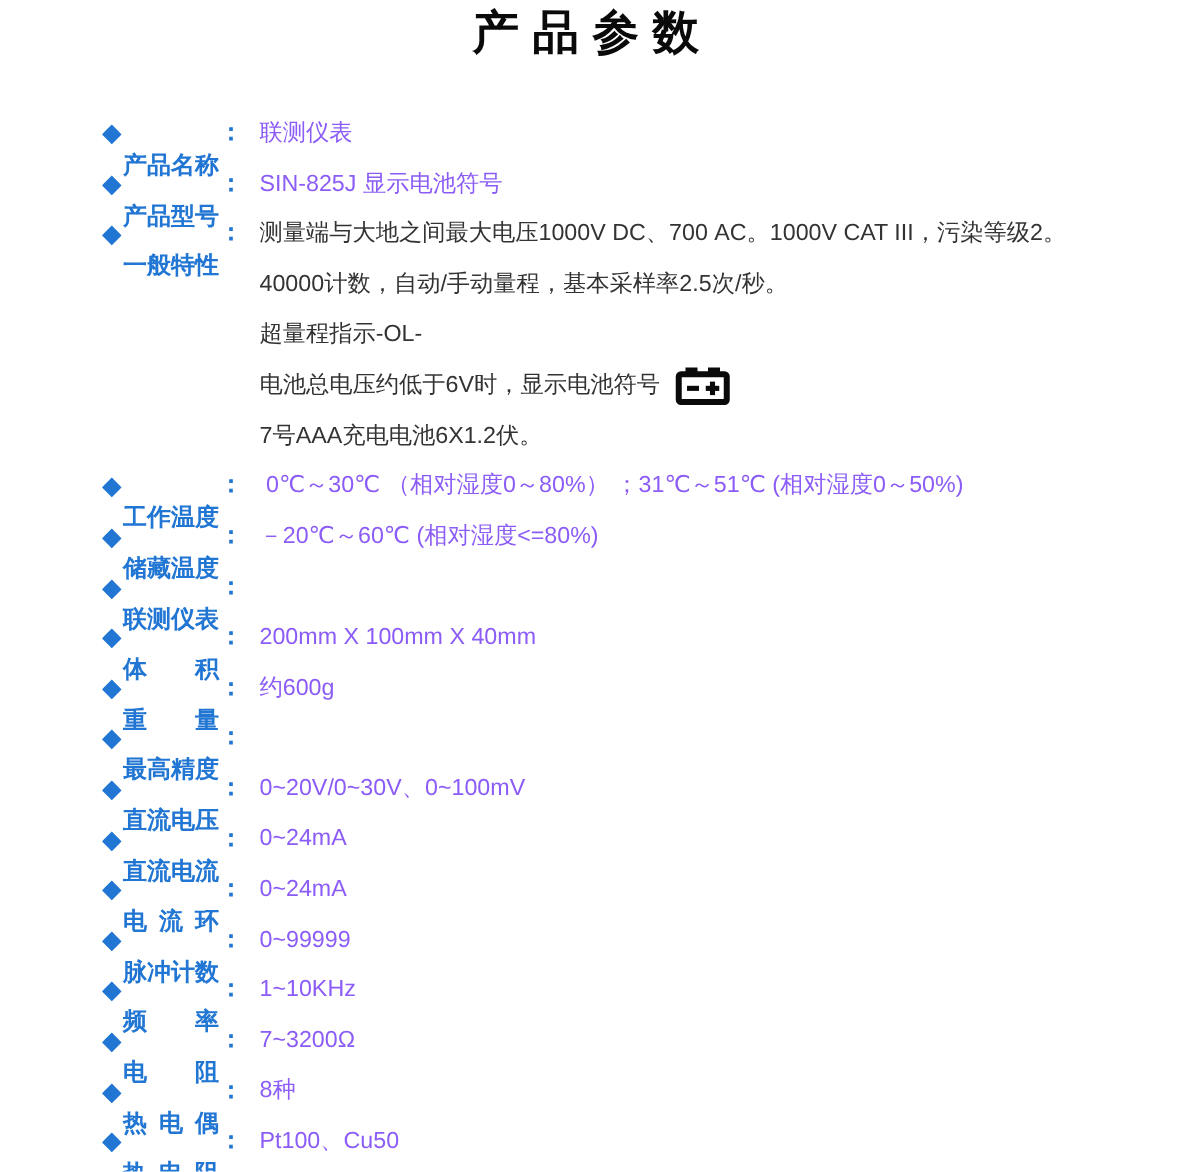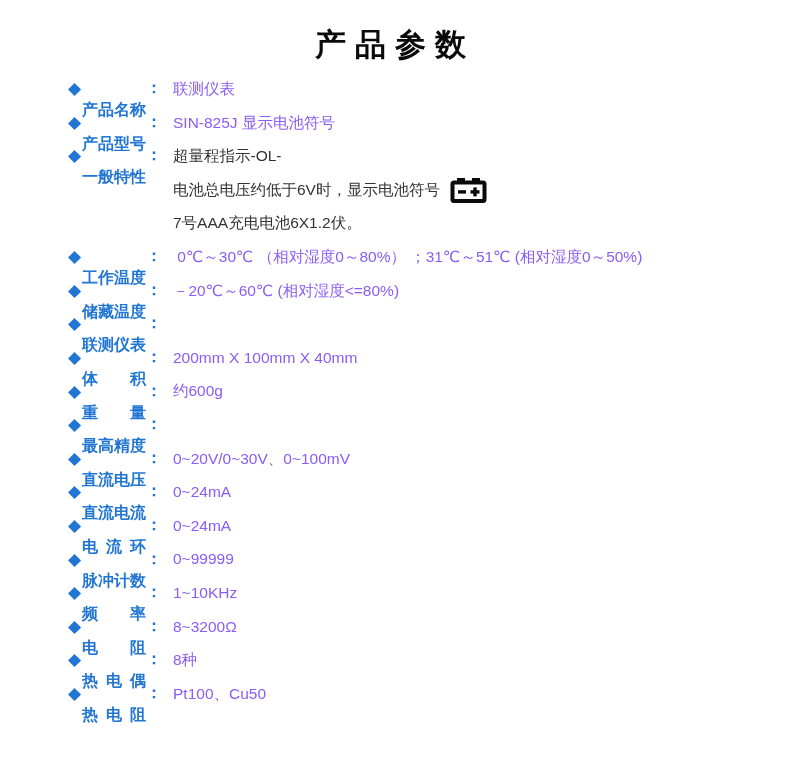--- a/index.html
+++ b/index.html
@@ -10,21 +10,20 @@
     overflow: hidden;
   }
   .page { width: 790px; height: 781px; background: #ffffff; }
 
   .page-title {
     text-align: center;
     font-size: 31px;
     font-weight: bold;
     color: #0a0a0a;
     letter-spacing: 9px;
-    padding-top: 23px;
     height: 72px;
     line-height: 44px;
   }
 
   .rows { padding-left: 68px; padding-right: 20px; }
 
   .row { display: flex; align-items: center; height: 33.6px; }
   .row-multi { align-items: flex-start; height: auto; }
 
   .row-label {
@@ -106,20 +105,26 @@
     </div>
 
     <div class="row row-multi">
       <div class="row-label">
         <span class="diamond">◆</span>
         <span class="label-text">一般特性</span>
         <span class="colon">：</span>
       </div>
       <div class="gen-block">
         <div class="gen-line">
+          <span class="txt">测量端与大地之间最大电压1000V DC、700 AC。1000V CAT III，污染等级2。</span>
+        </div>
+        <div class="gen-line">
+          <span class="txt">40000计数，自动/手动量程，基本采样率2.5次/秒。</span>
+        </div>
+        <div class="gen-line">
           <span class="txt">超量程指示-OL-</span>
         </div>
         <div class="gen-line">
           <span class="txt">电池总电压约低于6V时，显示电池符号</span>
           <svg class="battery-icon" width="37" height="26" viewBox="0 0 37 26" aria-hidden="true">
             <rect x="7" y="1" width="8" height="5" fill="#0a0a0a"></rect>
             <rect x="22" y="1" width="8" height="5" fill="#0a0a0a"></rect>
             <rect x="2.5" y="5.5" width="32" height="18.5" rx="1.5" fill="#ffffff" stroke="#0a0a0a" stroke-width="4"></rect>
             <rect x="8" y="13.2" width="8" height="3.4" fill="#0a0a0a"></rect>
             <rect x="20.5" y="13.2" width="9" height="3.4" fill="#0a0a0a"></rect>
@@ -228,21 +233,21 @@
       </div>
       <div class="row-value">1~10KHz</div>
     </div>
 
     <div class="row">
       <div class="row-label">
         <span class="diamond">◆</span>
         <span class="label-text">电阻</span>
         <span class="colon">：</span>
       </div>
-      <div class="row-value">8~3200Ω</div>
+      <div class="row-value">7~3200Ω</div>
     </div>
 
     <div class="row">
       <div class="row-label">
         <span class="diamond">◆</span>
         <span class="label-text">热电偶</span>
         <span class="colon">：</span>
       </div>
       <div class="row-value">8种</div>
     </div>

